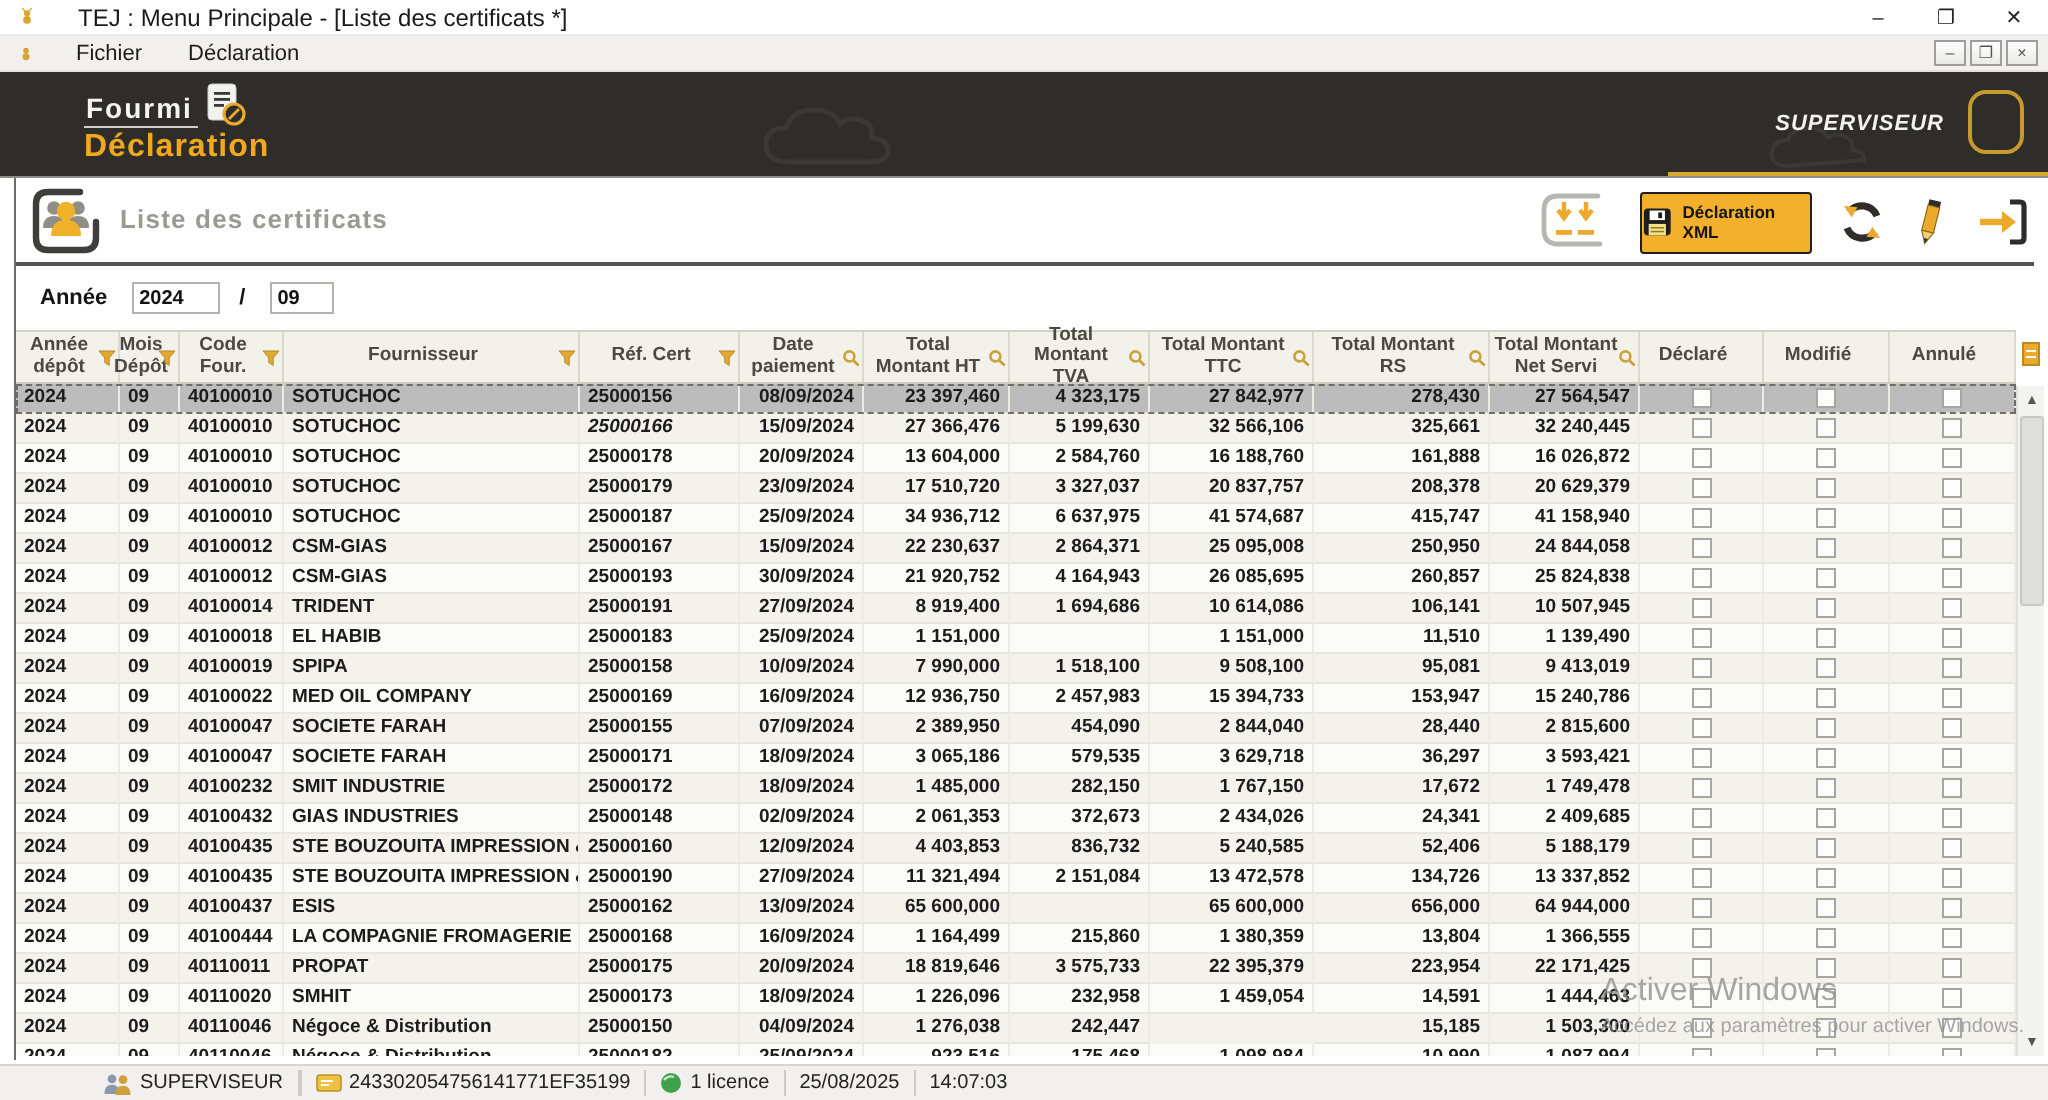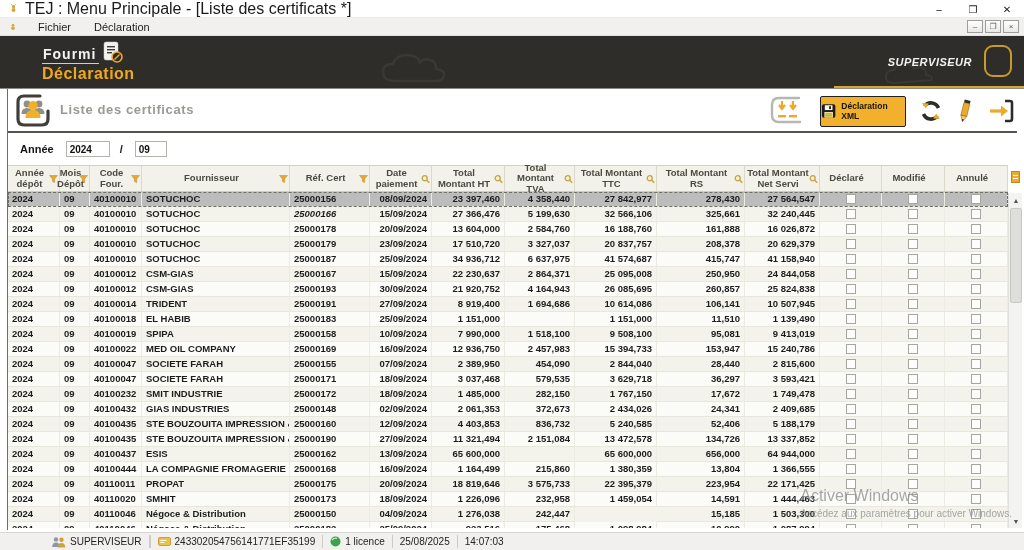--- a/index.html
+++ b/index.html
@@ -4,21 +4,21 @@
 <style>
   * { margin:0; padding:0; box-sizing:border-box; }
   html,body { width:1024px; height:550px; overflow:hidden; background:#fff;
               font-family:"Liberation Sans", sans-serif; }
   .screen { position:absolute; left:0; top:0; width:1024px; height:550px; background:#fff; overflow:hidden; }
 
   
   .titlebar { position:absolute; left:0; top:0; width:1024px; height:18px; background:#ffffff;
               border-bottom:1px solid #ececec; display:flex; align-items:center; }
   .titlebar .app-icon { margin-left:8px; width:11px; height:11px; }
-  .titlebar .title { margin-left:6px; font-size:16px; color:#1a1a1a; }
+  .titlebar .title { margin-left:20px; font-size:12px; color:#1a1a1a; }
   .win-controls { position:absolute; right:0; top:0; height:18px; display:flex; }
   .win-btn { width:34px; height:18px; display:flex; align-items:center; justify-content:center;
              font-size:10px; color:#222; cursor:default; }
 
   
   .menubar { position:absolute; left:0; top:18px; width:1024px; height:18px; background:#f1f0ef;
              display:flex; align-items:center; border-bottom:1px solid #e3e2e0; }
   .menubar .app-icon { margin-left:8px; width:10px; height:10px; }
   .menu-item { font-size:11px; color:#1c1c1c; margin-left:17px; padding:1px 3px; }
   .mdi-controls { position:absolute; right:5px; top:2px; display:flex; gap:2px; }
@@ -319,21 +319,21 @@
       </div>
     <div id="grid-body">
         <div class="grow selected">
           <div class="gcell left" style="width: 52px;">2024</div>
           <div class="gcell left" style="width: 30px;">09</div>
           <div class="gcell left" style="width: 52px;">40100010</div>
           <div class="gcell left" style="width: 148px;">SOTUCHOC</div>
           <div class="gcell left" style="width: 80px;">25000156</div>
           <div class="gcell right" style="width: 62px;">08/09/2024</div>
           <div class="gcell right" style="width: 73px;">23 397,460</div>
-          <div class="gcell right" style="width: 70px;">4 358,440</div>
+          <div class="gcell right" style="width: 70px;">4 323,175</div>
           <div class="gcell right" style="width: 82px;">27 842,977</div>
           <div class="gcell right" style="width: 88px;">278,430</div>
           <div class="gcell right" style="width: 75px;">27 564,547</div>
           <div class="gcell center" style="width: 62px;">
             <span class="cb"></span>
           </div>
           <div class="gcell center" style="width: 63px;">
             <span class="cb"></span>
           </div>
           <div class="gcell center" style="width: 63px;">
@@ -582,21 +582,21 @@
             <span class="cb"></span>
           </div>
         </div>
         <div class="grow">
           <div class="gcell left" style="width: 52px;">2024</div>
           <div class="gcell left" style="width: 30px;">09</div>
           <div class="gcell left" style="width: 52px;">40100047</div>
           <div class="gcell left" style="width: 148px;">SOCIETE FARAH</div>
           <div class="gcell left" style="width: 80px;">25000171</div>
           <div class="gcell right" style="width: 62px;">18/09/2024</div>
-          <div class="gcell right" style="width: 73px;">3 037,468</div>
+          <div class="gcell right" style="width: 73px;">3 065,186</div>
           <div class="gcell right" style="width: 70px;">579,535</div>
           <div class="gcell right" style="width: 82px;">3 629,718</div>
           <div class="gcell right" style="width: 88px;">36,297</div>
           <div class="gcell right" style="width: 75px;">3 593,421</div>
           <div class="gcell center" style="width: 62px;">
             <span class="cb"></span>
           </div>
           <div class="gcell center" style="width: 63px;">
             <span class="cb"></span>
           </div>

